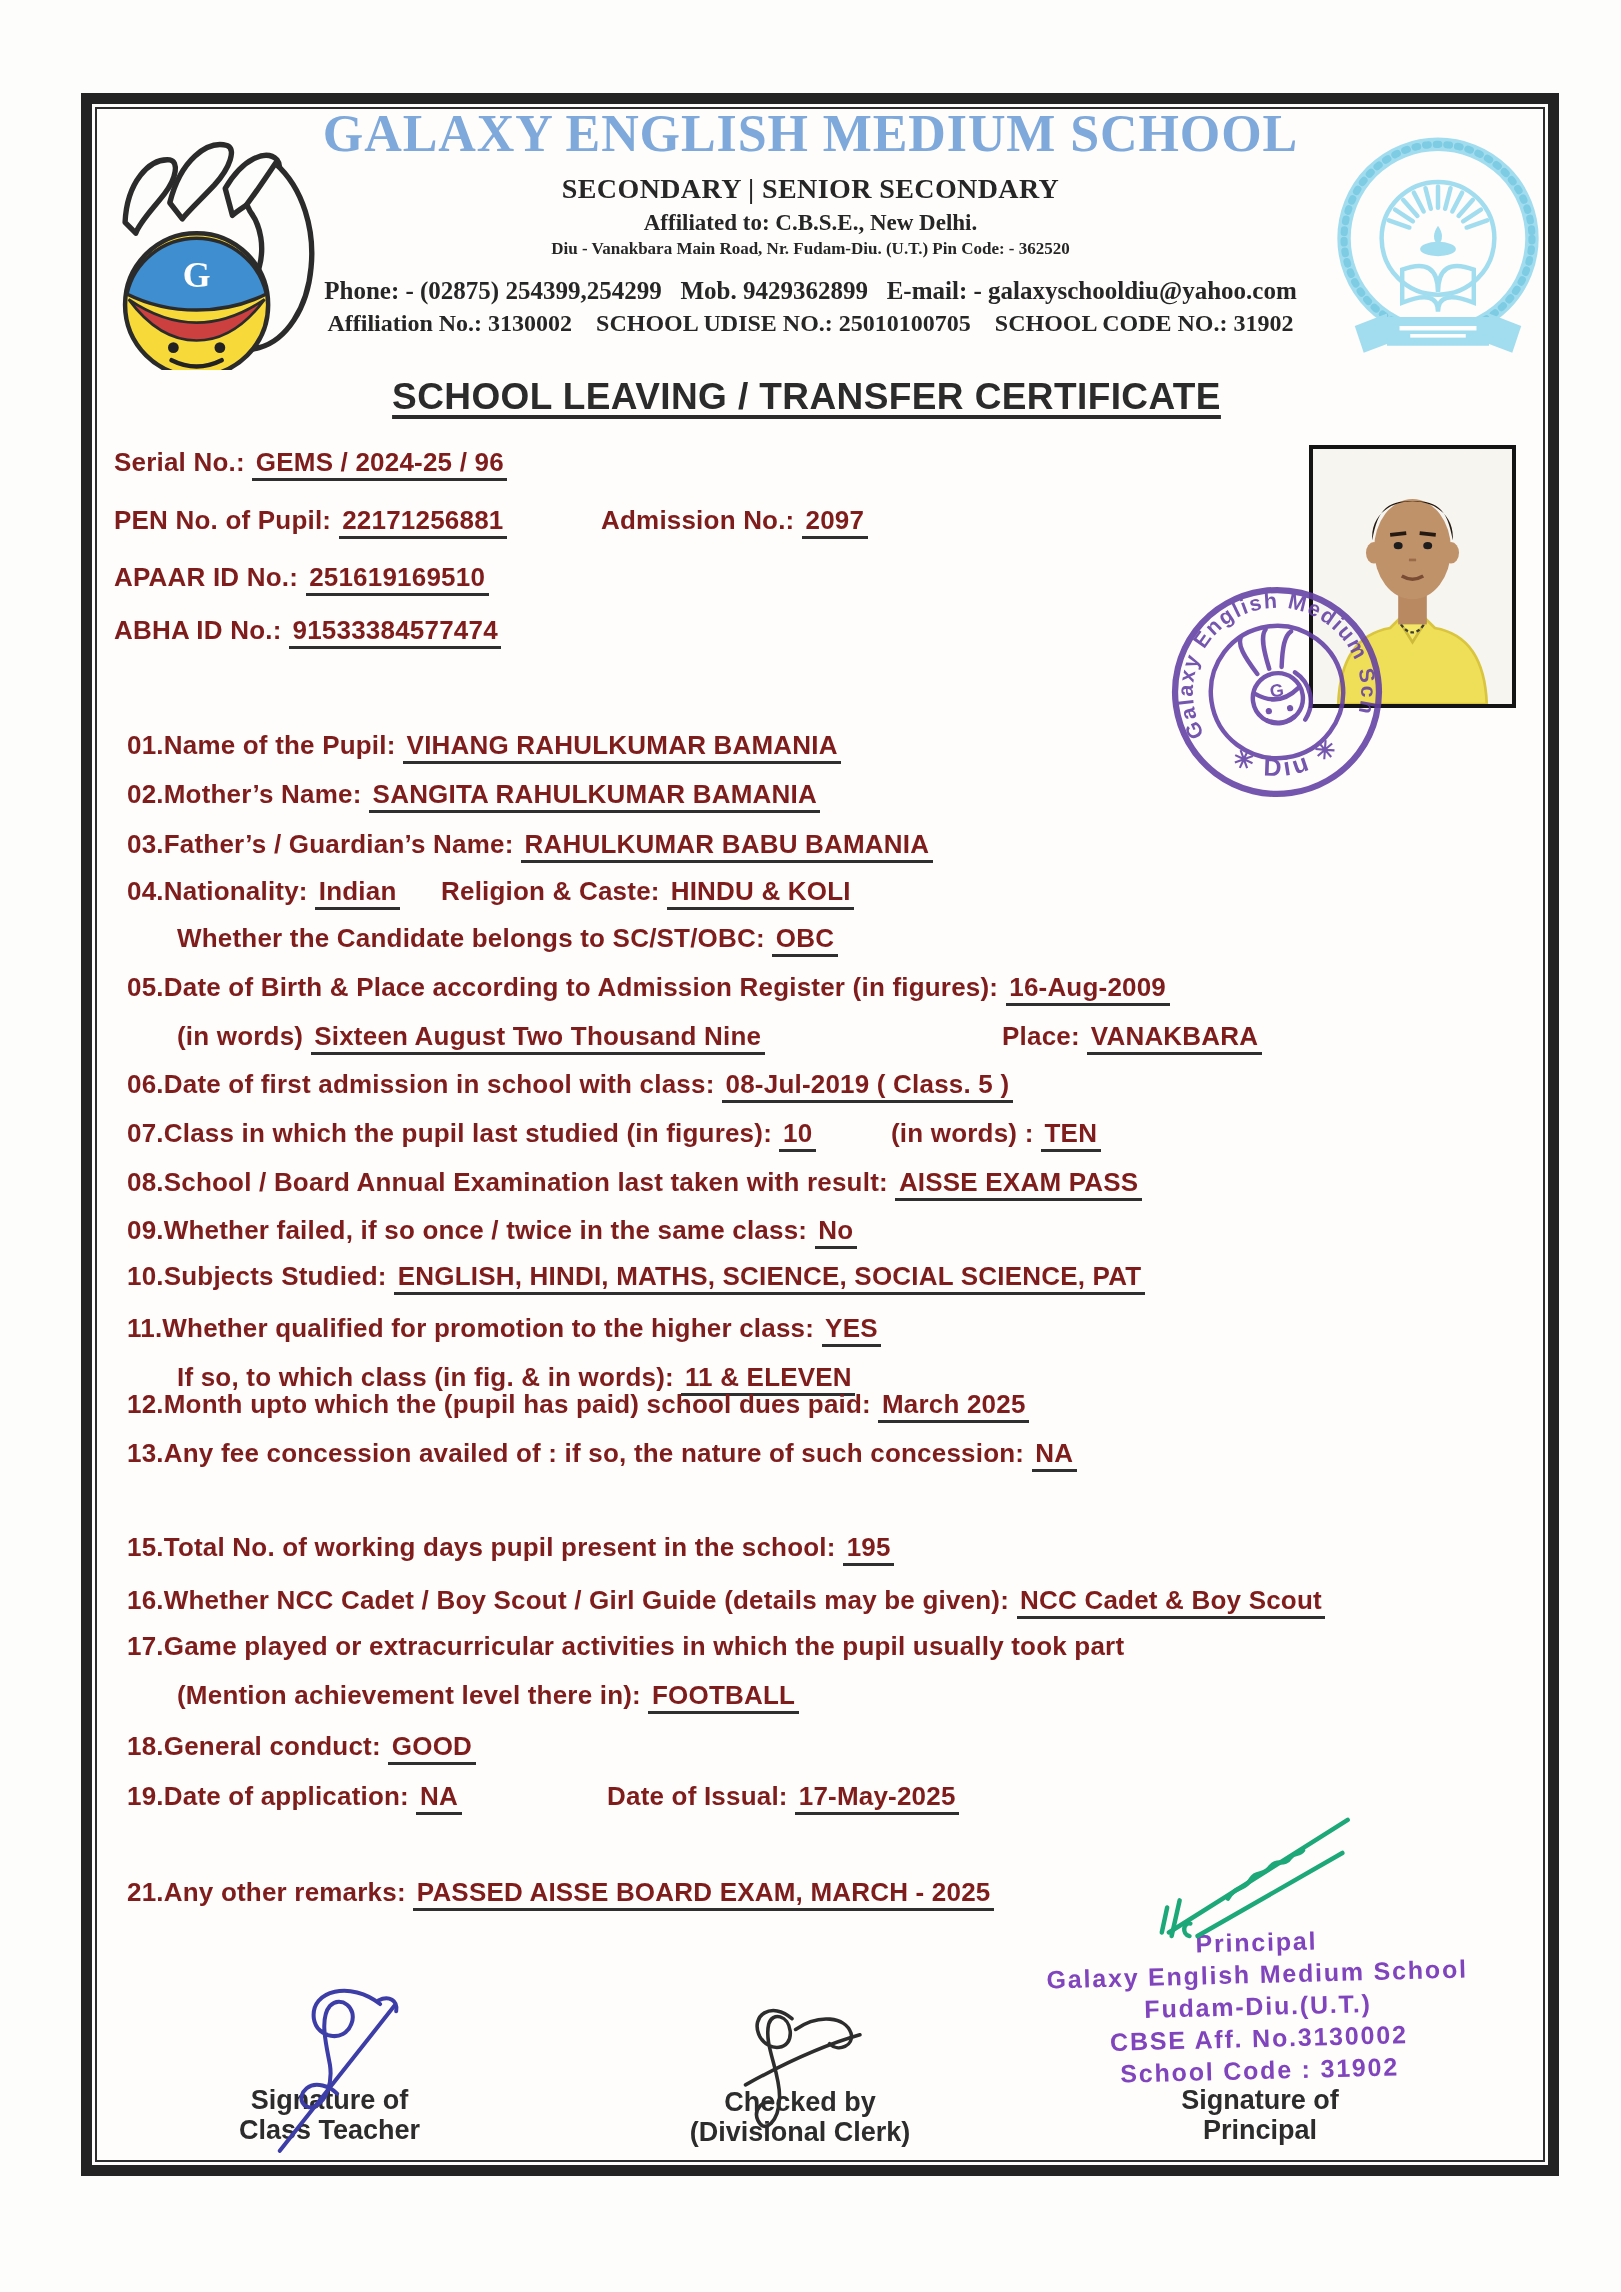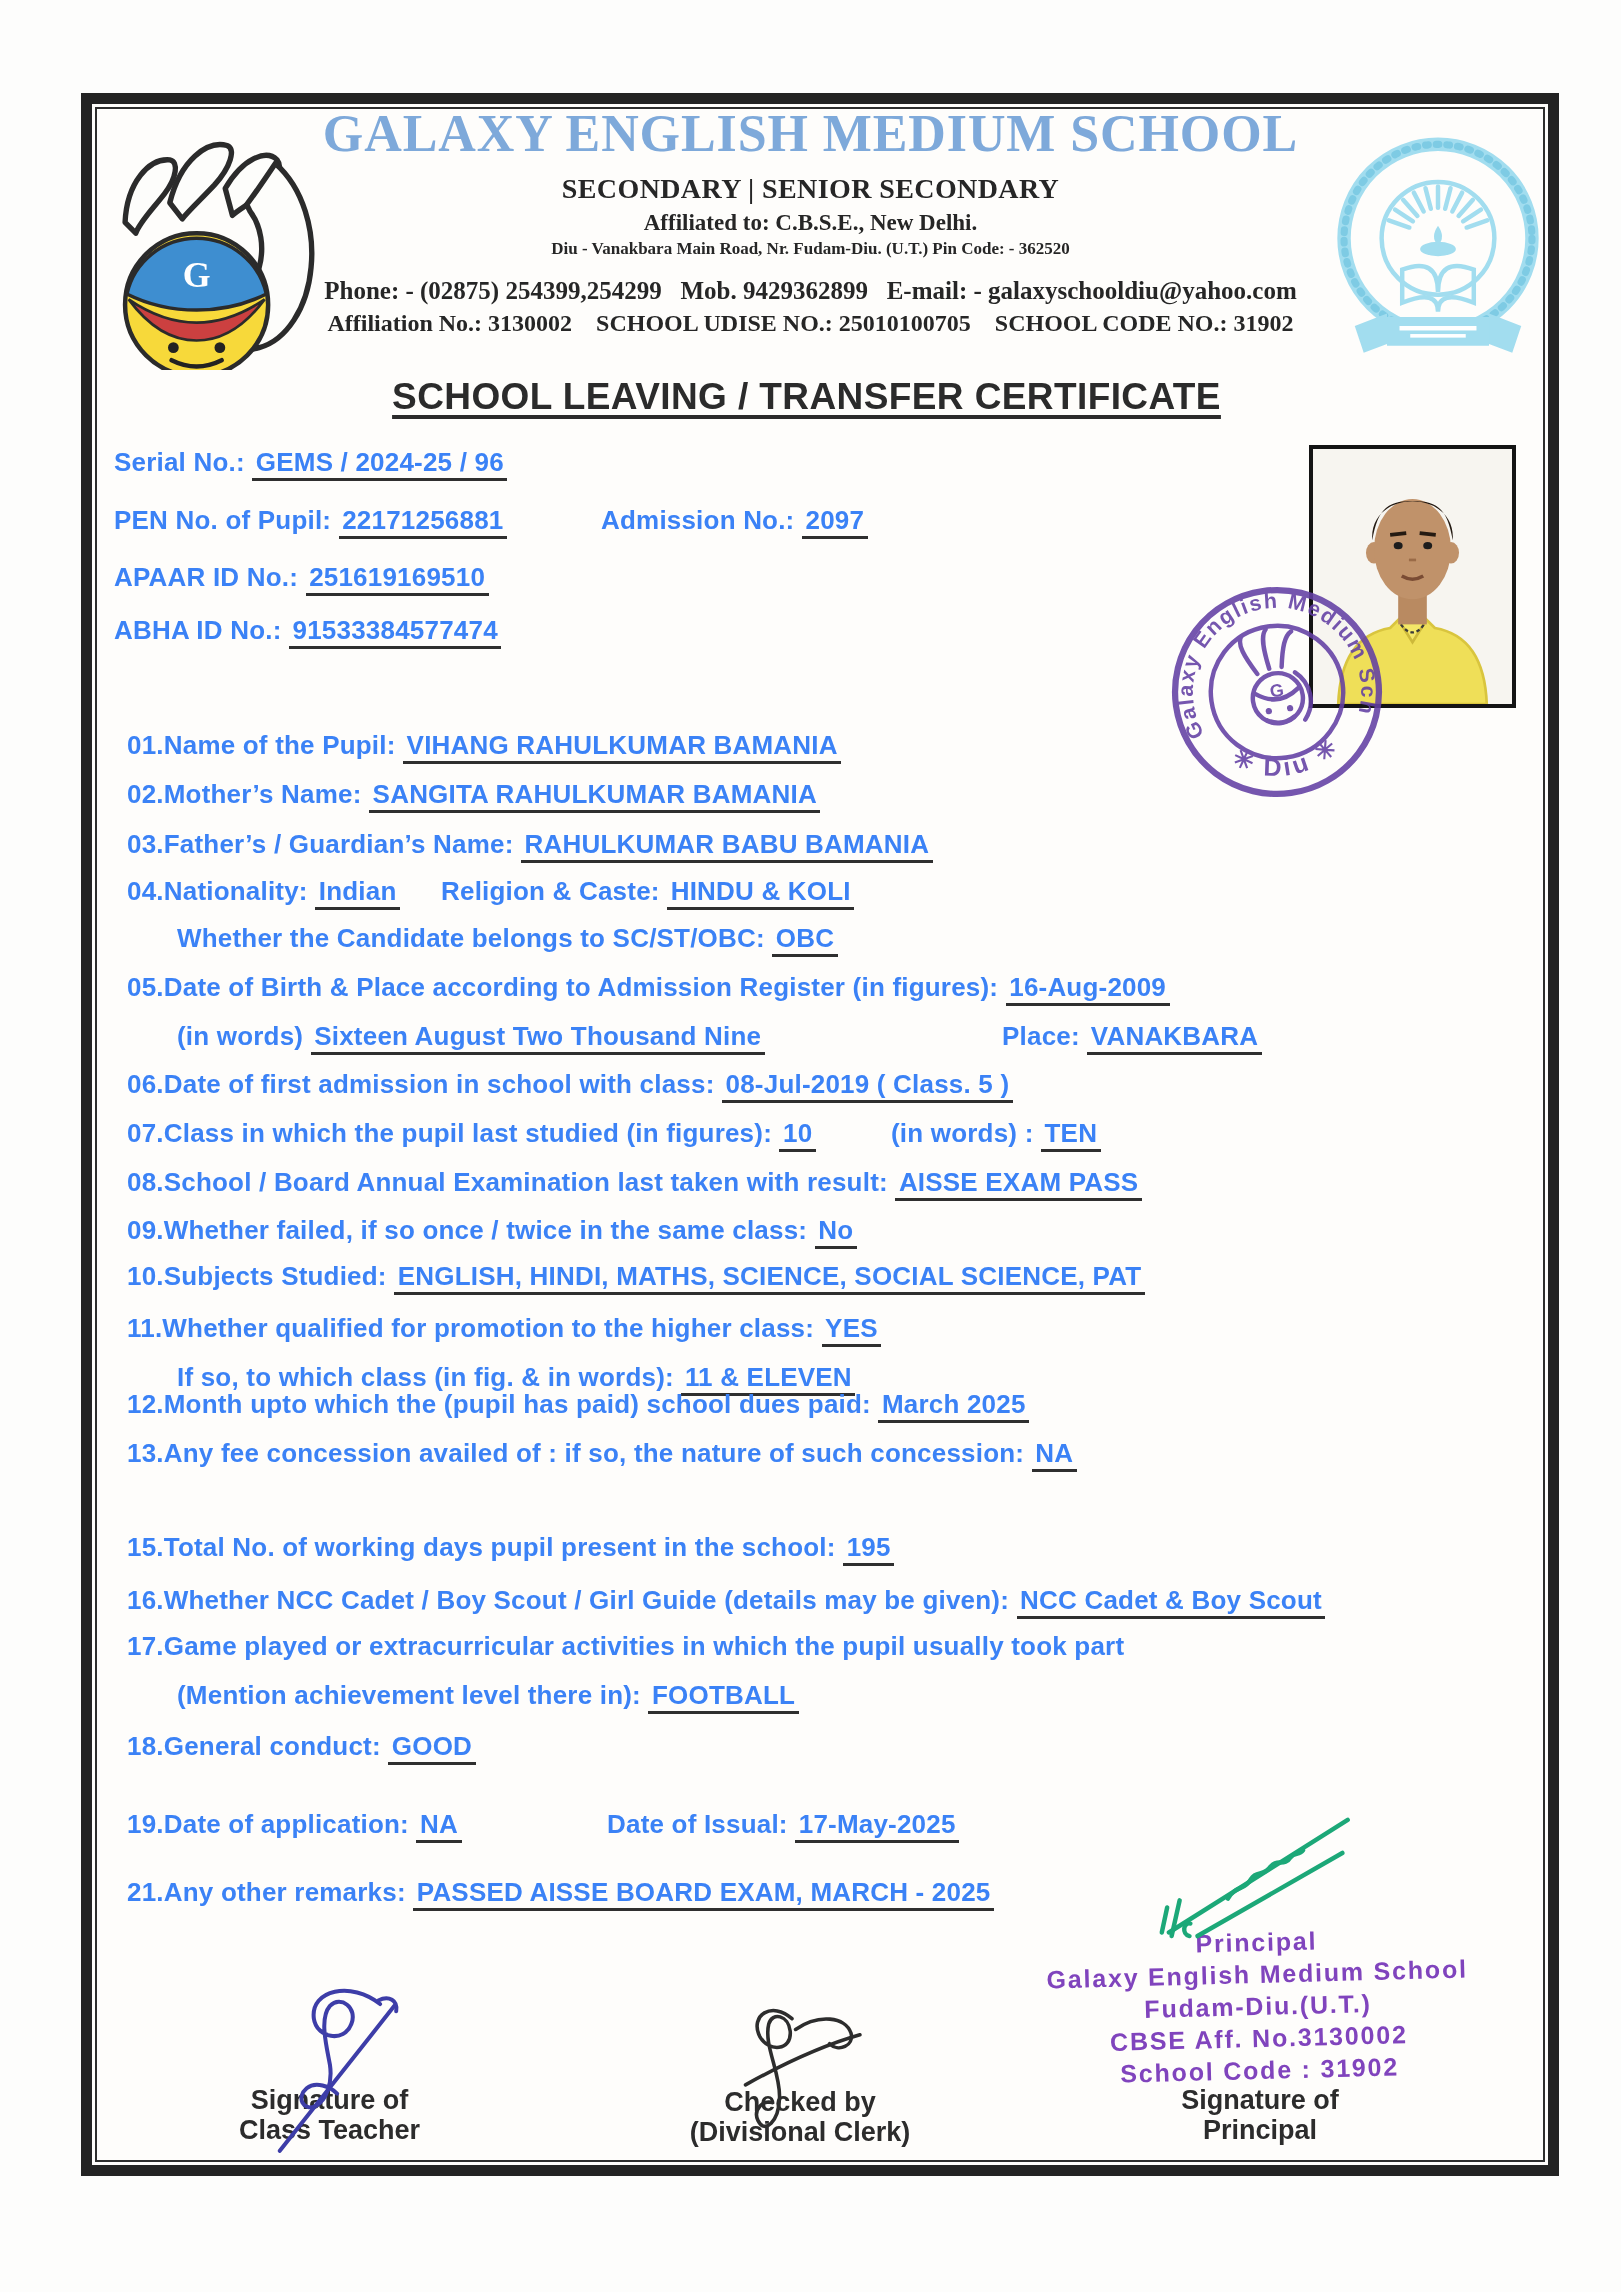--- a/index.html
+++ b/index.html
@@ -14,21 +14,21 @@
   .subtitle{top:173px;font-size:28px;letter-spacing:0.4px}
   .affiliated{top:210px;font-size:23px}
   .address{top:239px;font-size:17px}
   .contact{top:277px;font-size:25px}
   .affil-line{top:310px;font-size:24px}
   .doc-title{position:absolute;left:90px;top:376px;width:1433px;text-align:center;
        font-size:37px;font-weight:700;letter-spacing:0.4px;color:#2b2b2b;z-index:3;
        text-decoration:underline;text-decoration-thickness:3.6px;text-underline-offset:6.3px}
   .rows-host{position:absolute;inset:0;z-index:3}
   .crow{position:absolute;white-space:nowrap;font-size:26px;font-weight:700;
-       line-height:32px;letter-spacing:0.2px;color:#3b82f6}
+       line-height:32px;letter-spacing:0.2px;color:#7f1d1d}
   .crow .val{border-bottom:3.1px solid #2f2f2f;padding:0 3.6px 0.9px 3.6px}
   .crow .pair2{position:absolute;top:0;white-space:nowrap}
   .photo{position:absolute;left:1309px;top:445px;width:199px;height:255px;
        border:4.5px solid #141414;background:#f7f5f0;z-index:2;box-sizing:content-box}
   .round-stamp{position:absolute;left:1167px;top:582px;width:220px;height:220px;
        z-index:6;transform:rotate(-8deg);opacity:.88}
   .logo-left{position:absolute;left:100px;top:133px;z-index:2}
   .logo-right{position:absolute;left:1317px;top:113px;z-index:2}
   .principal-stamp{position:absolute;left:1003px;top:1926px;width:510px;text-align:center;
        z-index:3;color:#8044bd;font-size:25px;font-weight:600;letter-spacing:1.8px;
@@ -174,21 +174,21 @@
     <div class="crow" style="top: 1260px; left: 127px;"><span class="lbl">10.Subjects Studied: </span><span class="val">ENGLISH, HINDI, MATHS, SCIENCE, SOCIAL SCIENCE, PAT</span></div>
     <div class="crow" style="top: 1312px; left: 127px;"><span class="lbl">11.Whether qualified for promotion to the higher class: </span><span class="val">YES</span></div>
     <div class="crow" style="top: 1361px; left: 177px;"><span class="lbl">If so, to which class (in fig. &amp; in words): </span><span class="val">11 &amp; ELEVEN</span></div>
     <div class="crow" style="top: 1388px; left: 127px;"><span class="lbl">12.Month upto which the (pupil has paid) school dues paid: </span><span class="val">March 2025</span></div>
     <div class="crow" style="top: 1437px; left: 127px;"><span class="lbl">13.Any fee concession availed of : if so, the nature of such concession: </span><span class="val">NA</span></div>
     <div class="crow" style="top: 1531px; left: 127px;"><span class="lbl">15.Total No. of working days pupil present in the school: </span><span class="val">195</span></div>
     <div class="crow" style="top: 1584px; left: 127px;"><span class="lbl">16.Whether NCC Cadet / Boy Scout / Girl Guide (details may be given): </span><span class="val">NCC Cadet &amp; Boy Scout</span></div>
     <div class="crow" style="top: 1630px; left: 127px;"><span class="lbl">17.Game played or extracurricular activities in which the pupil usually took part </span></div>
     <div class="crow" style="top: 1679px; left: 177px;"><span class="lbl">(Mention achievement level there in): </span><span class="val">FOOTBALL</span></div>
     <div class="crow" style="top: 1730px; left: 127px;"><span class="lbl">18.General conduct: </span><span class="val">GOOD</span></div>
-    <div class="crow" style="top: 1780px; left: 127px; margin-top: 28px;"><span class="lbl">19.Date of application: </span><span class="val">NA</span><span class="pair2" style="left: 480px;"><span class="lbl">Date of Issual: </span><span class="val">17-May-2025</span></span></div>
+    <div class="crow" style="top: 1780px; left: 127px;"><span class="lbl">19.Date of application: </span><span class="val">NA</span><span class="pair2" style="left: 480px;"><span class="lbl">Date of Issual: </span><span class="val">17-May-2025</span></span></div>
     <div class="crow" style="top: 1876px; left: 127px;"><span class="lbl">21.Any other remarks: </span><span class="val">PASSED AISSE BOARD EXAM, MARCH - 2025</span></div>
   </div>
 
 <div class="principal-stamp">
   <div>Principal</div>
   <div>Galaxy English Medium School</div>
   <div>Fudam-Diu.(U.T.)</div>
   <div>CBSE Aff. No.3130002</div>
   <div>School Code : 31902</div>
 </div>

